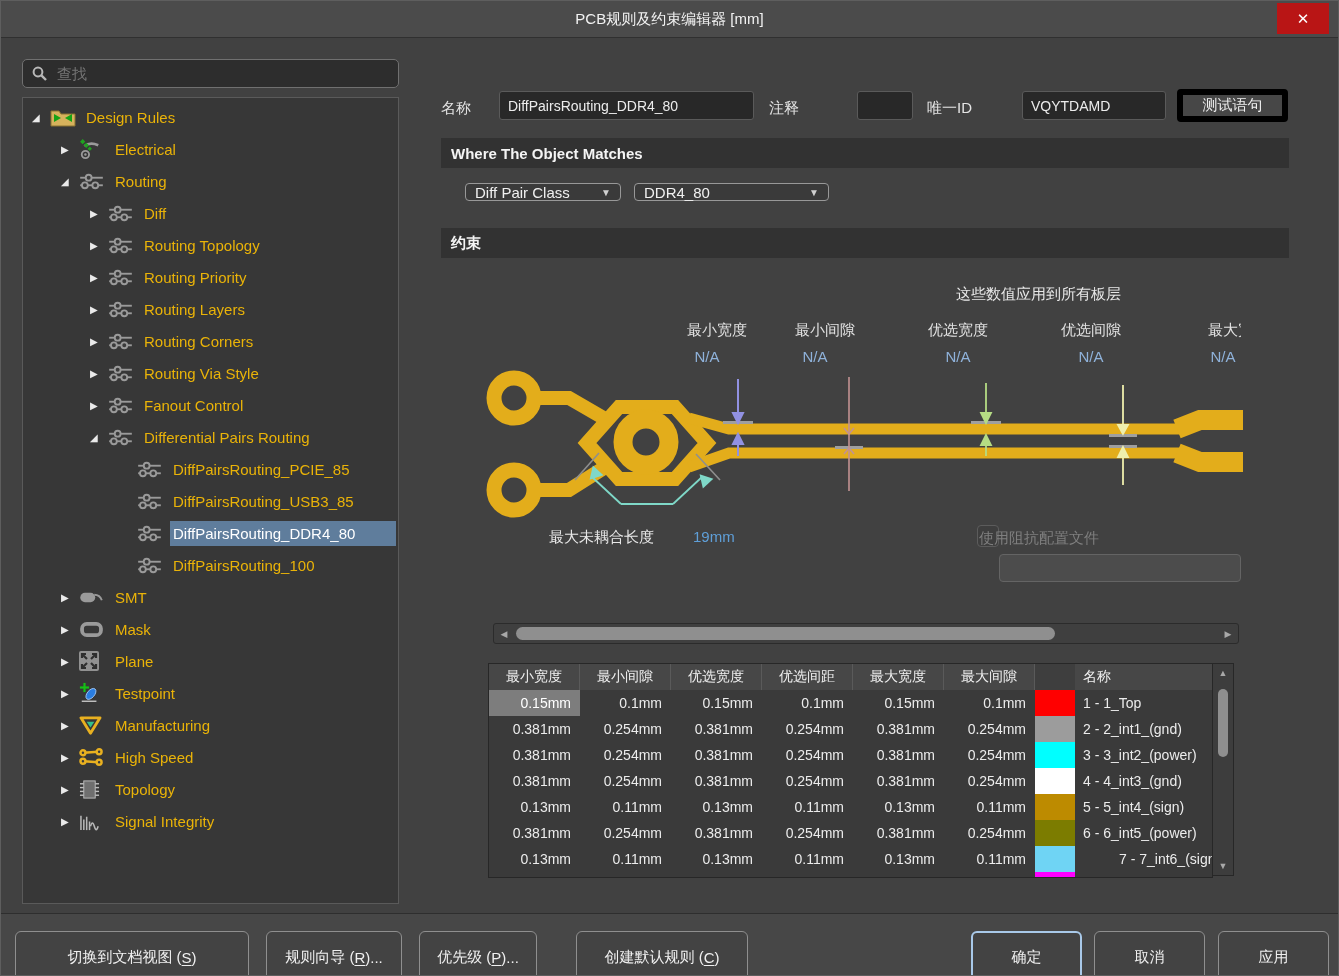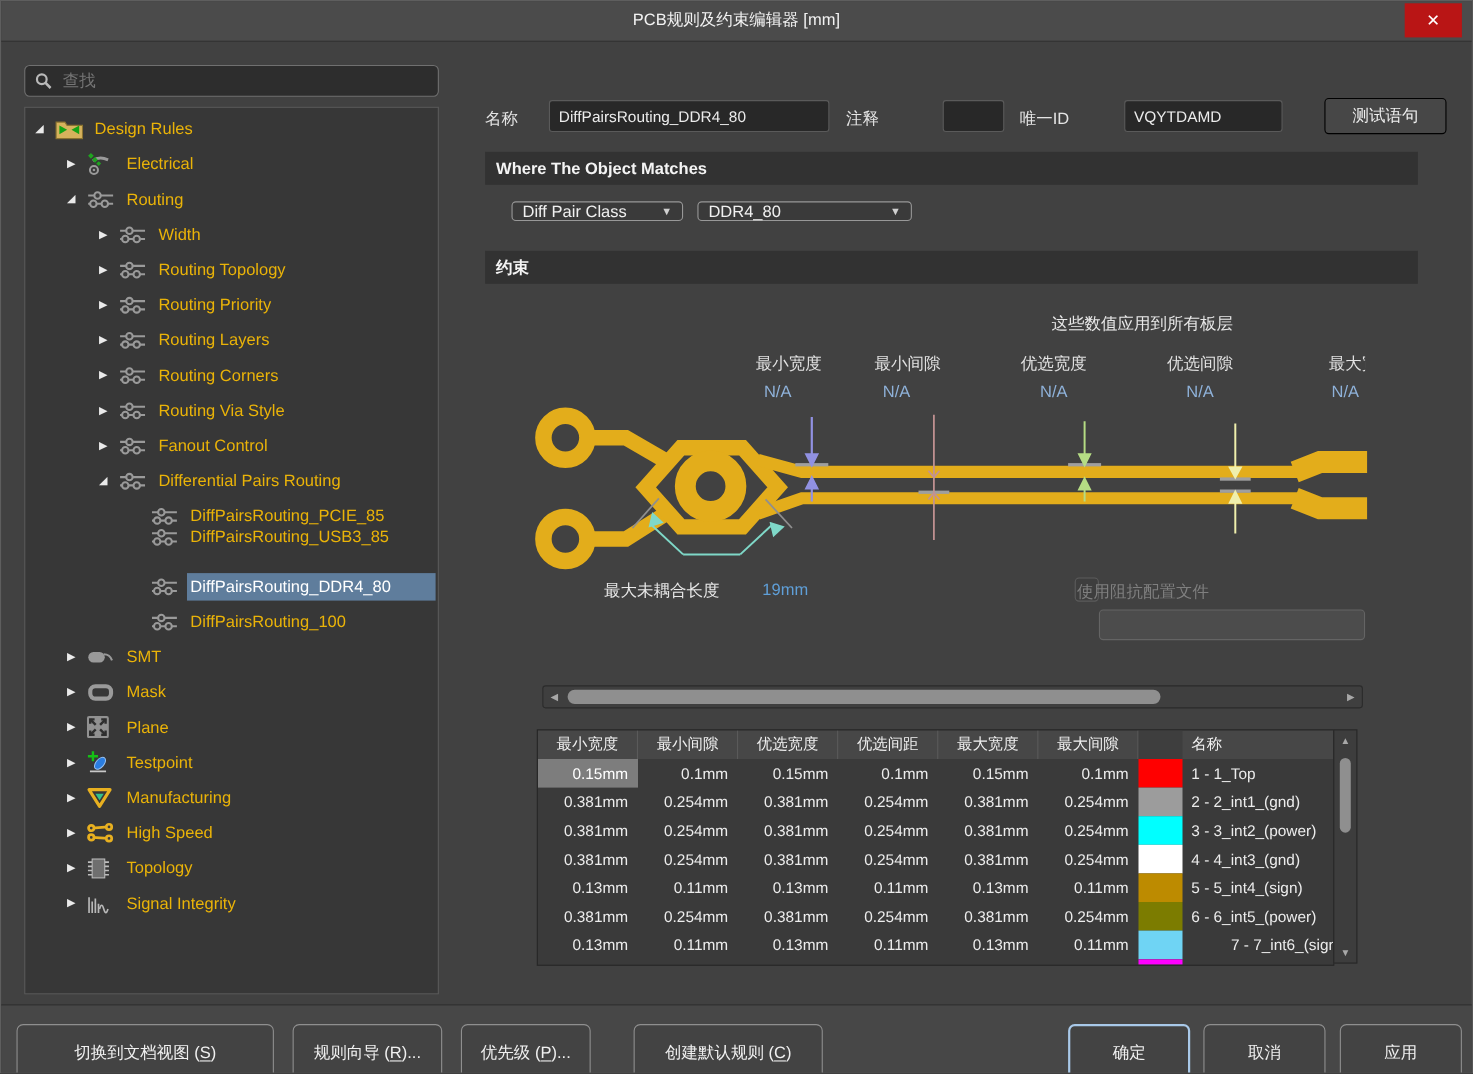--- a/index.html
+++ b/index.html
@@ -19,22 +19,22 @@
          box-sizing:border-box;overflow:hidden;}
   .tree-item{position:absolute;left:0;right:2px;height:32px;display:flex;align-items:center;box-sizing:border-box;cursor:default;}
   .twist{width:18px;flex:none;font-size:10px;color:#eaeaea;text-align:left;}
   .ticon{width:33px;flex:none;display:flex;align-items:center;}
   .tlabel{font-size:15px;color:#eab308;white-space:nowrap;padding:4px 6px 4px 3px;}
   .tree-item.selected .tlabel{background:#5f7d9c;color:#ffffff;flex:1;}
   
   .lbl{position:absolute;font-size:15px;color:#e4e4e4;white-space:nowrap;}
   .inp{position:absolute;background:#282828;border:1px solid #5a5a5a;border-radius:3px;box-sizing:border-box;
        color:#ececec;font-size:14px;padding:0 8px;font-family:inherit;outline:none;}
-  .btn{position:absolute;background:#474747;border:1px solid #000000;border-radius:4px;color:#f0f0f0;font-size:15px;
-       box-sizing:border-box;cursor:pointer;display:flex;align-items:center;justify-content:center;font-family:inherit;margin-left:27px;}
+  .btn{position:absolute;background:#474747;border:6px solid #000000;border-radius:4px;color:#f0f0f0;font-size:15px;
+       box-sizing:border-box;cursor:pointer;display:flex;align-items:center;justify-content:center;font-family:inherit;}
   .secbar{position:absolute;left:440px;width:848px;height:30px;background:#323232;color:#f4f4f4;font-weight:bold;
           font-size:15px;display:flex;align-items:center;padding-left:10px;box-sizing:border-box;}
   .dd{position:absolute;height:18px;background:#3a3a3a;border:1px solid #989898;border-radius:4px;box-sizing:border-box;
       display:flex;align-items:center;padding:0 9px;font-size:15px;color:#f0f0f0;cursor:pointer;}
   .dd .caret{margin-left:auto;font-size:10px;color:#d0d0d0;}
   
   .note{position:absolute;left:640px;top:284px;width:480px;text-align:right;font-size:15px;color:#e8e8e8;}
   #na-cols{position:absolute;left:440px;top:316px;width:800px;height:58px;overflow:hidden;}
   .na-label{position:absolute;top:4px;width:140px;text-align:center;font-size:15px;color:#e2e2e2;white-space:nowrap;}
   .na-value{position:absolute;top:31px;width:140px;text-align:center;font-size:15px;color:#8fb2da;}
@@ -141,21 +141,21 @@
         <span class="twist">▶</span>
         <span class="ticon">
           <svg width="25" height="17" viewBox="0 0 26 18">
             <line x1="1" y1="5" x2="25" y2="5" stroke="#9a9a9a" stroke-width="2"></line>
             <line x1="1" y1="13" x2="25" y2="13" stroke="#9a9a9a" stroke-width="2"></line>
             <circle cx="10" cy="5" r="3.1" fill="#3a3a3a" stroke="#9a9a9a" stroke-width="2"></circle>
             <circle cx="6" cy="13" r="3.1" fill="#3a3a3a" stroke="#9a9a9a" stroke-width="2"></circle>
             <circle cx="17" cy="13" r="3.1" fill="#3a3a3a" stroke="#9a9a9a" stroke-width="2"></circle>
           </svg>
         </span>
-        <span class="tlabel">Width</span>
+        <span class="tlabel">Diff</span>
       </div>
       <div class="tree-item" style="top: 131px; padding-left: 67px;">
         <span class="twist">▶</span>
         <span class="ticon">
           <svg width="25" height="17" viewBox="0 0 26 18">
             <line x1="1" y1="5" x2="25" y2="5" stroke="#9a9a9a" stroke-width="2"></line>
             <line x1="1" y1="13" x2="25" y2="13" stroke="#9a9a9a" stroke-width="2"></line>
             <circle cx="10" cy="5" r="3.1" fill="#3a3a3a" stroke="#9a9a9a" stroke-width="2"></circle>
             <circle cx="6" cy="13" r="3.1" fill="#3a3a3a" stroke="#9a9a9a" stroke-width="2"></circle>
             <circle cx="17" cy="13" r="3.1" fill="#3a3a3a" stroke="#9a9a9a" stroke-width="2"></circle>
@@ -247,21 +247,21 @@
           <svg width="25" height="17" viewBox="0 0 26 18">
             <line x1="1" y1="5" x2="25" y2="5" stroke="#9a9a9a" stroke-width="2"></line>
             <line x1="1" y1="13" x2="25" y2="13" stroke="#9a9a9a" stroke-width="2"></line>
             <circle cx="10" cy="5" r="3.1" fill="#3a3a3a" stroke="#9a9a9a" stroke-width="2"></circle>
             <circle cx="6" cy="13" r="3.1" fill="#3a3a3a" stroke="#9a9a9a" stroke-width="2"></circle>
             <circle cx="17" cy="13" r="3.1" fill="#3a3a3a" stroke="#9a9a9a" stroke-width="2"></circle>
           </svg>
         </span>
         <span class="tlabel">DiffPairsRouting_PCIE_85</span>
       </div>
-      <div class="tree-item" style="top: 374px; padding-left: 96px; align-items: center;">
+      <div class="tree-item" style="top: 387px; padding-left: 96px; align-items: center;">
         <span class="twist"></span>
         <span class="ticon">
           <svg width="25" height="17" viewBox="0 0 26 18">
             <line x1="1" y1="5" x2="25" y2="5" stroke="#9a9a9a" stroke-width="2"></line>
             <line x1="1" y1="13" x2="25" y2="13" stroke="#9a9a9a" stroke-width="2"></line>
             <circle cx="10" cy="5" r="3.1" fill="#3a3a3a" stroke="#9a9a9a" stroke-width="2"></circle>
             <circle cx="6" cy="13" r="3.1" fill="#3a3a3a" stroke="#9a9a9a" stroke-width="2"></circle>
             <circle cx="17" cy="13" r="3.1" fill="#3a3a3a" stroke="#9a9a9a" stroke-width="2"></circle>
           </svg>
         </span>

